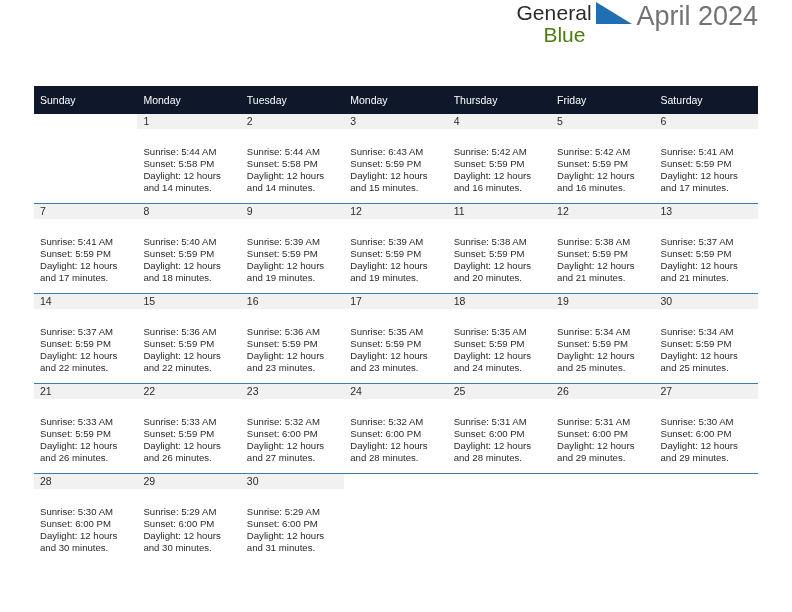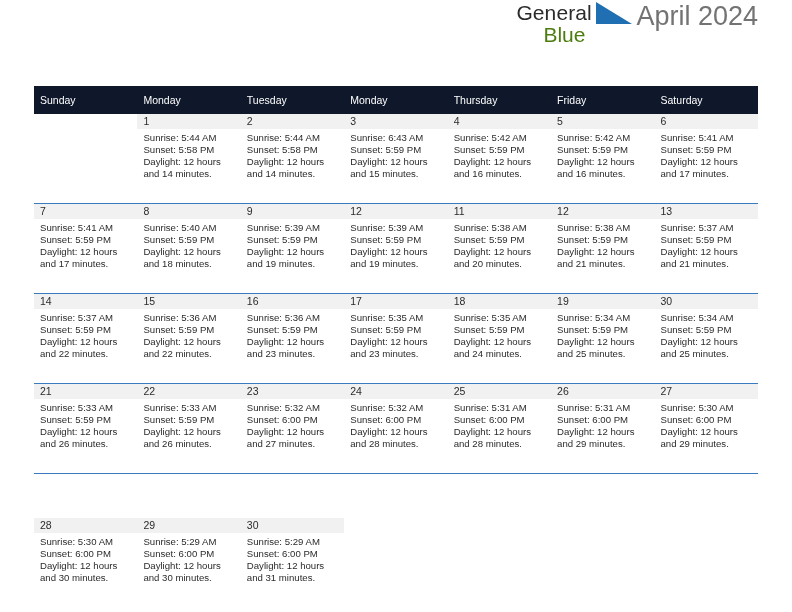--- a/index.html
+++ b/index.html
@@ -39,29 +39,29 @@
     color: #ffffff; font-size: 10.5px; padding-left: 6px;
     line-height: 1;
   }
   .week { position: relative; }
   .week + .week { border-top: 1px solid #3a7bbf; }
   .week-inner { display: flex; }
   .daycell {
     flex: 1 1 0; min-width: 0;
     height: 89px; position: relative; padding: 0;
   }
-  .week:last-child .daycell { height: 92px; margin-top: 44px; }
+  .week:last-child .daycell { height: 92px; }
   .daynum-band {
     height: 15px; background: #f1f1f1;
     font-size: 10.5px; color: #2b2b2b;
     padding-left: 6px; line-height: 15px;
   }
   .daycell.blank .daynum-band { background: #ffffff; }
   .detail {
-    padding: 3px 6px 0 6px;
+    padding: 17px 6px 0 6px;
     font-size: 9.6px; line-height: 12.1px; color: #2b2b2b;
   }
   .detail div { white-space: nowrap; }
 </style>
 </head>
 <body>
 
 <div class="page">
 
   <div class="topbar">

